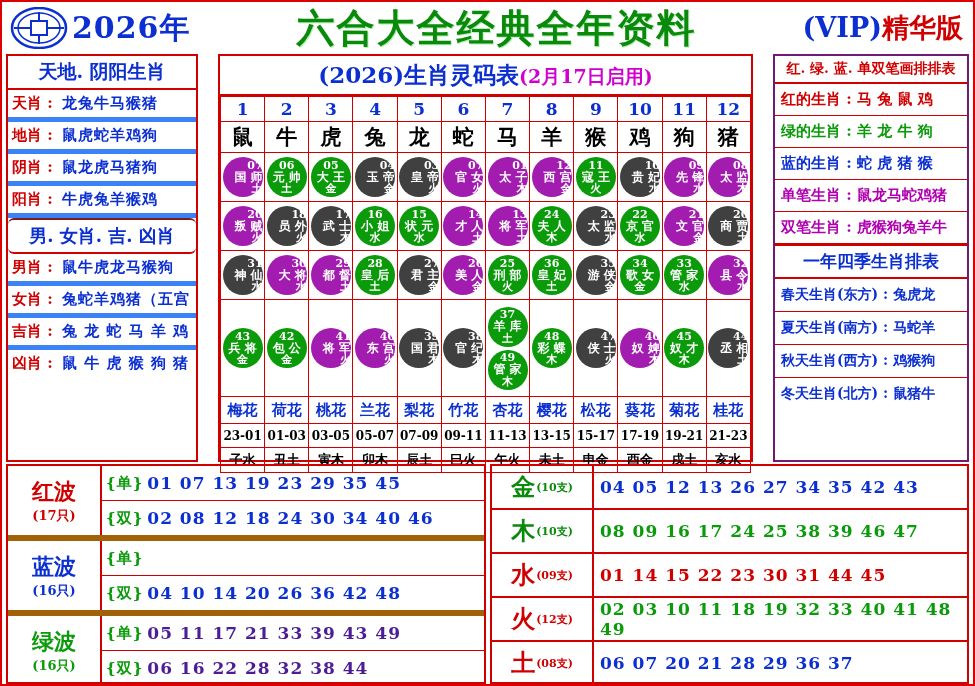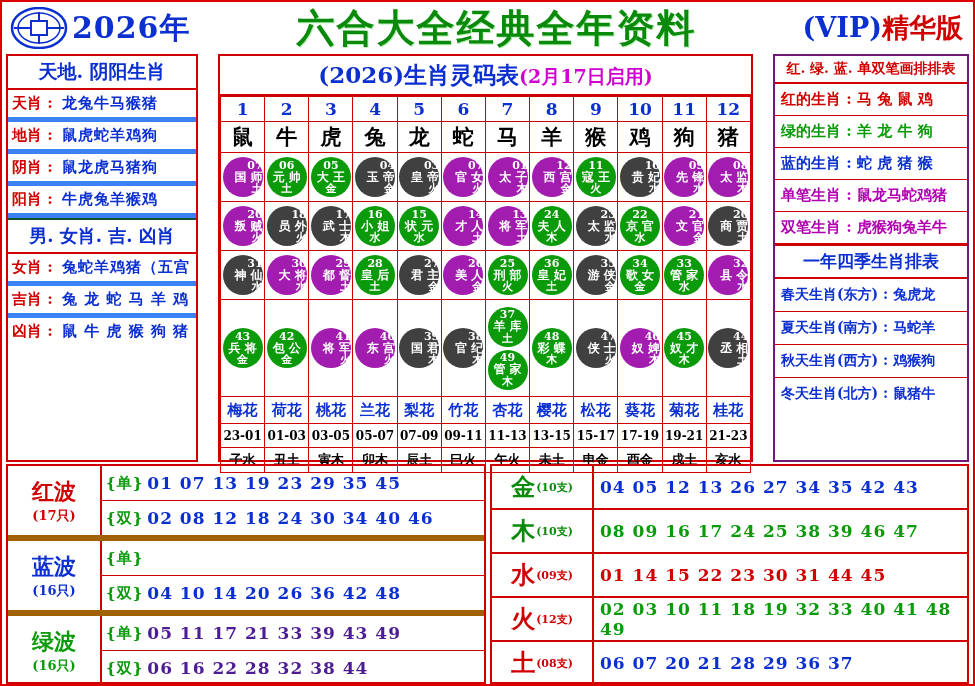--- a/index.html
+++ b/index.html
@@ -63,21 +63,21 @@
     display:flex;align-items:center;height:27px;
     border-bottom:5px solid #3b82f6;padding-left:4px;
     font-family:"DejaVu Serif","Liberation Serif",serif;
   }
   .lrow:last-child{border-bottom:none;}
   .lrow .lab{width:50px;font-size:15px;font-weight:bold;color:#d00000;}
   .lrow .val{font-size:15px;font-weight:bold;color:#0b2fd0;letter-spacing:1px;}
   .sep-title{
     text-align:center;font-weight:bold;font-size:18px;color:#0b2fd0;
     font-family:"DejaVu Serif","Liberation Serif",serif;
-    padding:4px 15px;border-top:2px solid #14532d;border-bottom:2px solid #d00000;
+    padding:4px 15px;border-top:2px solid #7f1d1d;border-bottom:2px solid #d00000;border-radius:6px;
   }
 
   
   .mid-title{
     text-align:center;padding:4px 0 3px;border-bottom:2px solid #d00000;
     font-family:"DejaVu Serif","Liberation Serif",serif;
     font-weight:bold;font-size:23px;
   }
   .mid-title .t1{color:#0b2fd0;}
   .mid-title .t2{color:#d000d0;font-size:19px;}
@@ -230,20 +230,24 @@
       </div>
       <div class="lrow">
         <span class="lab">阴肖 :</span>
         <span class="val">鼠龙虎马猪狗</span>
       </div>
       <div class="lrow">
         <span class="lab">阳肖 :</span>
         <span class="val">牛虎兔羊猴鸡</span>
       </div>
       <div class="sep-title">男. 女肖. 吉. 凶肖</div>
+      <div class="lrow">
+        <span class="lab">男肖 :</span>
+        <span class="val">鼠牛虎龙马猴狗</span>
+      </div>
       <div class="lrow">
         <span class="lab">女肖 :</span>
         <span class="val">兔蛇羊鸡猪（五宫</span>
       </div>
       <div class="lrow">
         <span class="lab">吉肖 :</span>
         <span class="val">兔 龙 蛇 马 羊 鸡</span>
       </div>
       <div class="lrow">
         <span class="lab">凶肖 :</span>

